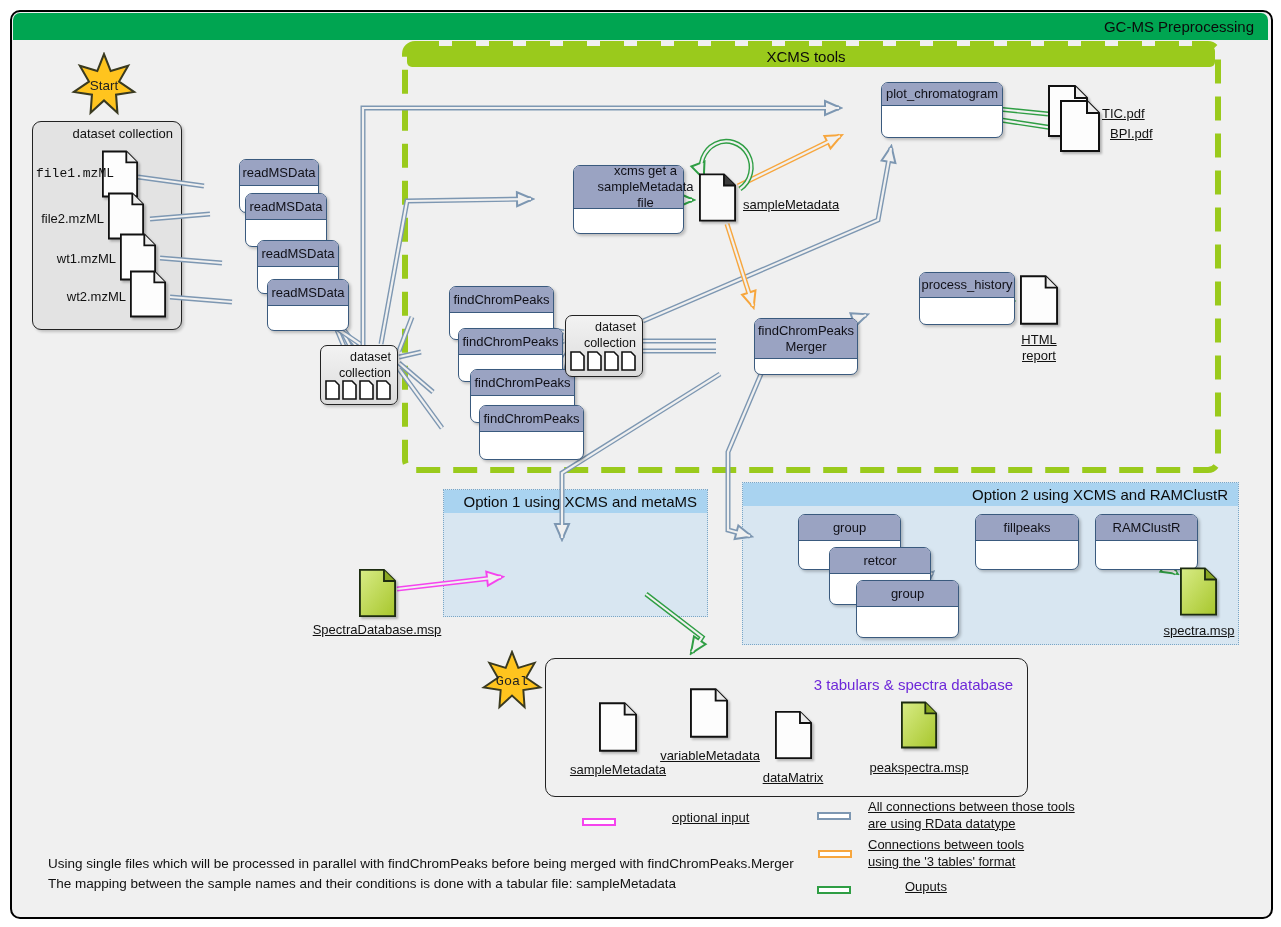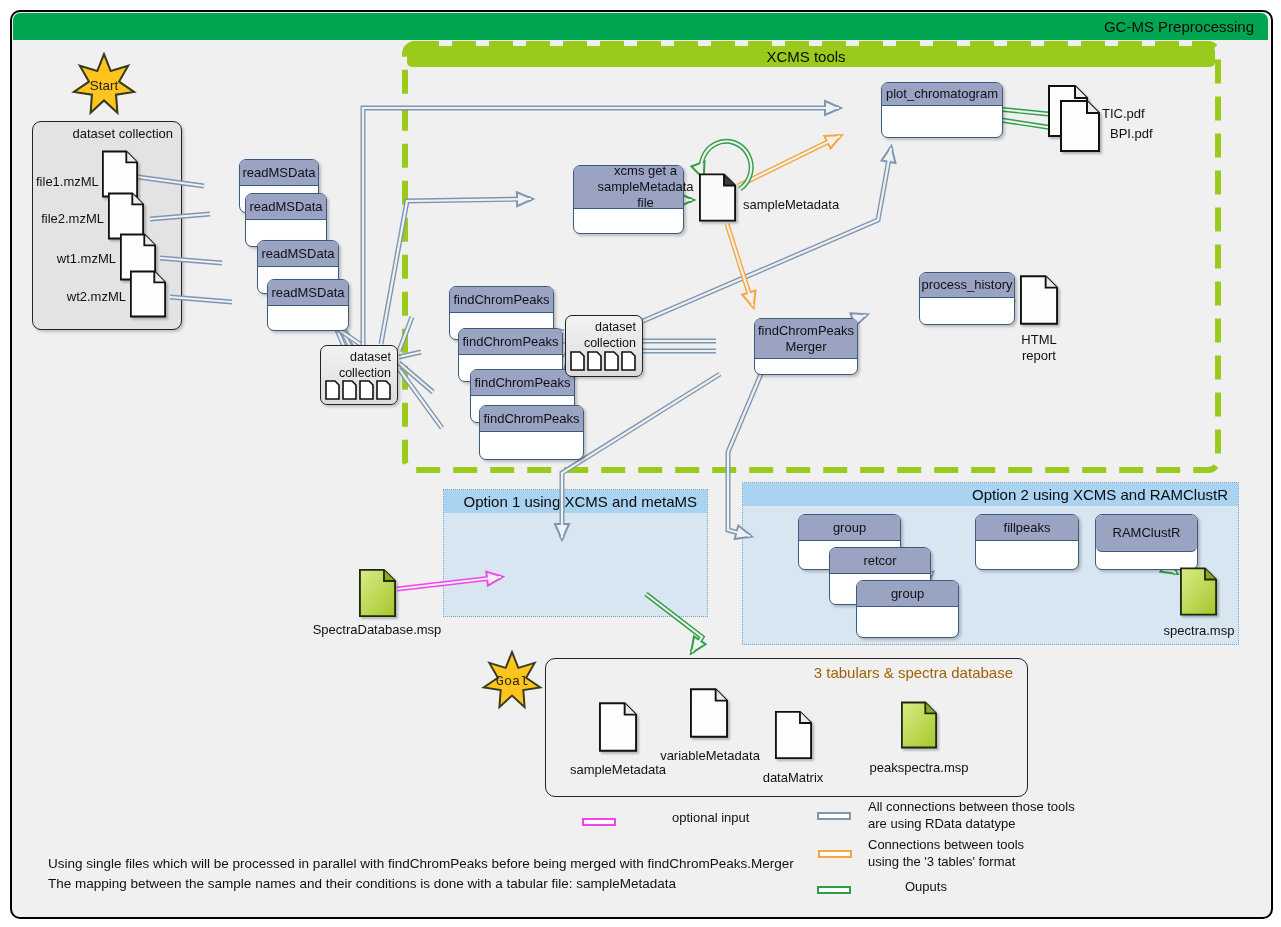--- a/index.html
+++ b/index.html
@@ -26,22 +26,22 @@
         border-radius:7px;z-index:5;box-shadow:2px 2px 3px rgba(0,0,0,.2);
         font-size:12.5px;color:#111;text-align:right;padding:3px 6px 0 0;box-sizing:border-box;line-height:1.3;}
   .bigcoll{position:absolute;background:#e3e3e3;border:1.6px solid #222;border-radius:9px;z-index:2;
            box-shadow:2px 2px 3px rgba(0,0,0,.2);font-size:13px;color:#111;}
   .bigcoll .ttl{position:absolute;top:4px;right:8px;}
   .region{position:absolute;background:#d8e6f1;border:1.4px dotted #7aa6c6;z-index:1;box-sizing:border-box;}
   .region .bar{position:absolute;left:0;top:0;right:0;height:23px;background:#a9d3f0;
                display:flex;align-items:center;justify-content:flex-end;padding-right:10px;box-sizing:border-box;
                font-size:15px;color:#0b0b0b;}
   .goalbox{position:absolute;background:#f0f0f0;border:1.6px solid #222;border-radius:10px;z-index:1;}
-  .goalbox .ttl{position:absolute;top:5px;right:14px;font-size:15px;color:#a16207;}
-  .lbl{position:absolute;font-size:13px;color:#111;white-space:nowrap;z-index:6;}
+  .goalbox .ttl{position:absolute;top:17px;right:14px;font-size:15px;color:#6d28d9;}
+  .lbl{position:absolute;font-size:13px;color:#111;white-space:nowrap;z-index:6;text-decoration:underline;}
   .ctr{transform:translateX(-50%);text-align:center;}
   .rlbl{position:absolute;font-size:13px;color:#111;text-align:right;z-index:6;}
   .ficon{position:absolute;z-index:5;filter:drop-shadow(2px 2px 1px rgba(0,0,0,.25));}
   .mini{position:absolute;z-index:6;}
   .star{position:absolute;z-index:7;}
   .star span{position:absolute;left:0;top:0;width:100%;height:100%;display:flex;align-items:center;
              justify-content:center;font-size:13.5px;color:#222;}
   .sw{position:absolute;height:4px;background:#fff;border-style:solid;border-width:2px;z-index:6;}
   .note{position:absolute;font-size:13.5px;color:#111;white-space:nowrap;z-index:6;}
   .leg2{line-height:1.3;}
@@ -184,21 +184,21 @@
       </svg>
     <span>Start</span>
   </div>
   <div class="star" style="left:481px;top:650px;width:62px;height:62px;font-family:Liberation Mono, monospace;">
     <svg width="62" height="62" viewBox="0 0 64 64">
       <polygon points="32,2 38.5,18.5 55.4,13.3 46.6,28.7 61.2,38.7 43.7,41.4 45,59 32,47 19,59 20.3,41.4 2.8,38.7 17.4,28.7 8.6,13.3 25.5,18.5" fill="#ffc41e" stroke="#3a3a20" stroke-width="2"></polygon>
       </svg>
     <span>Goal</span>
   </div>
 
-  <div class="rlbl" style="left:36px;top:174px;width:62px;">file1.mzML</div>
+  <div class="rlbl" style="left:36px;top:166px;width:62px;font-family:Liberation Mono, monospace;">file1.mzML</div>
   <div class="rlbl" style="left:36px;top:211px;width:68px;">file2.mzML</div>
   <div class="rlbl" style="left:36px;top:251px;width:80px;">wt1.mzML</div>
   <div class="rlbl" style="left:36px;top:289px;width:90px;">wt2.mzML</div>
   <div class="ficon" style="left:102px;top:150px;">
     <svg width="36" height="48" viewBox="0 0 40 52">
         <path d="M1,1 H27 L39,13 V51 H1 Z" fill="#fdfdfd" stroke="#111" stroke-width="2"></path>
         <path d="M27,1 V13 H39" fill="#ececec" stroke="#111" stroke-width="2"></path>
       </svg></div>
   <div class="ficon" style="left:108px;top:192px;">
     <svg width="36" height="48" viewBox="0 0 40 52">
@@ -339,21 +339,21 @@
     </div>
   <div class="tool" style="left:820px;top:580px;width:103px;height:58px;">
     <div class="tool-hd" style="height:26px;">group</div>
       <div class="tool-bd"></div>
     </div>
   <div class="tool" style="left:939px;top:514px;width:104px;height:56px;">
     <div class="tool-hd" style="height:26px;">fillpeaks</div>
       <div class="tool-bd"></div>
     </div>
   <div class="tool" style="left:1059px;top:514px;width:103px;height:56px;">
-    <div class="tool-hd" style="height:37px;border-radius:6px;">RAMClustR</div>
+    <div class="tool-hd" style="height:26px;">RAMClustR</div>
       <div class="tool-bd"></div>
     </div>
   <div class="ficon" style="left:1180px;top:565px;">
     <svg width="37" height="53" viewBox="0 0 40 52">
         <path d="M1,1 H27 L39,13 V51 H1 Z" fill="url(#gmsp)" stroke="#1c2b10" stroke-width="2"></path>
         <path d="M27,1 V13 H39" fill="#8aa824" stroke="#1c2b10" stroke-width="2"></path>
       </svg></div>
   <div class="lbl ctr" style="left:1199px;top:623px;">spectra.msp</div>
 
   <div class="ficon" style="left:599px;top:701px;">

